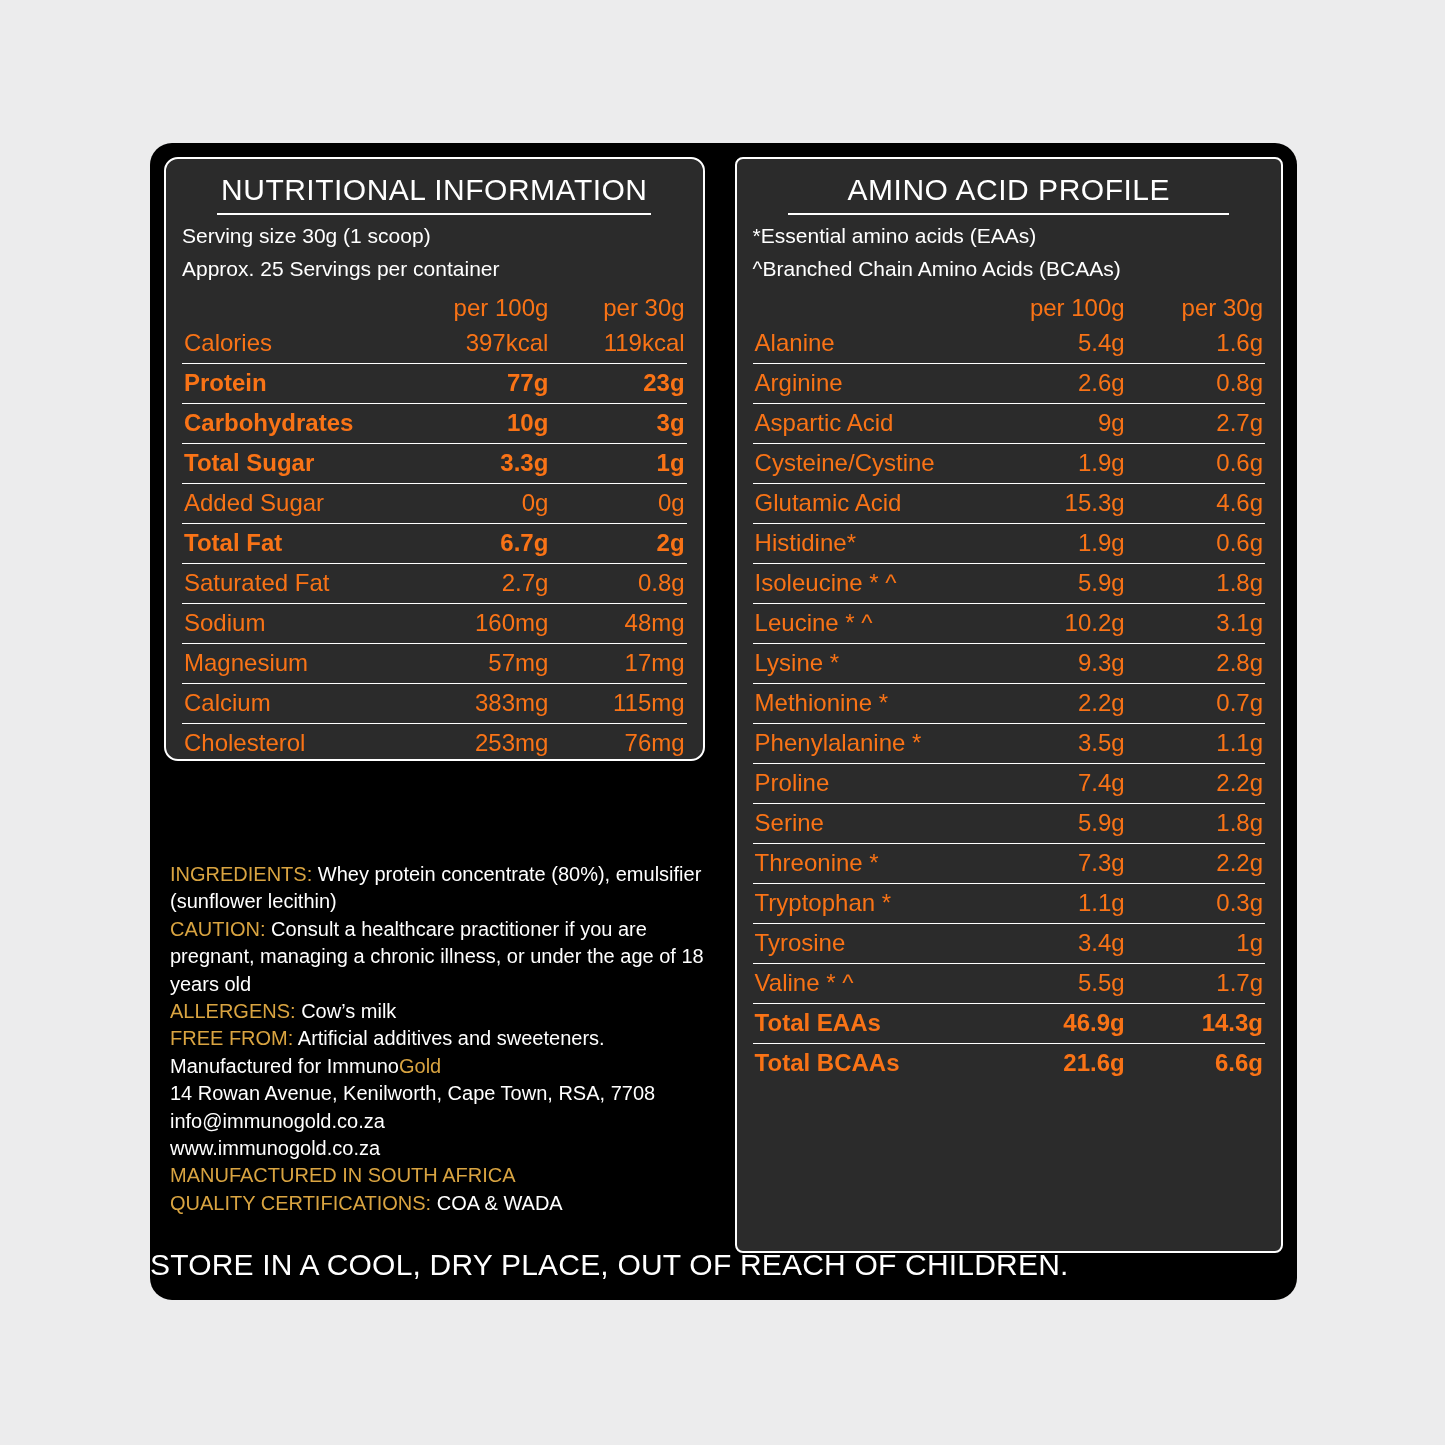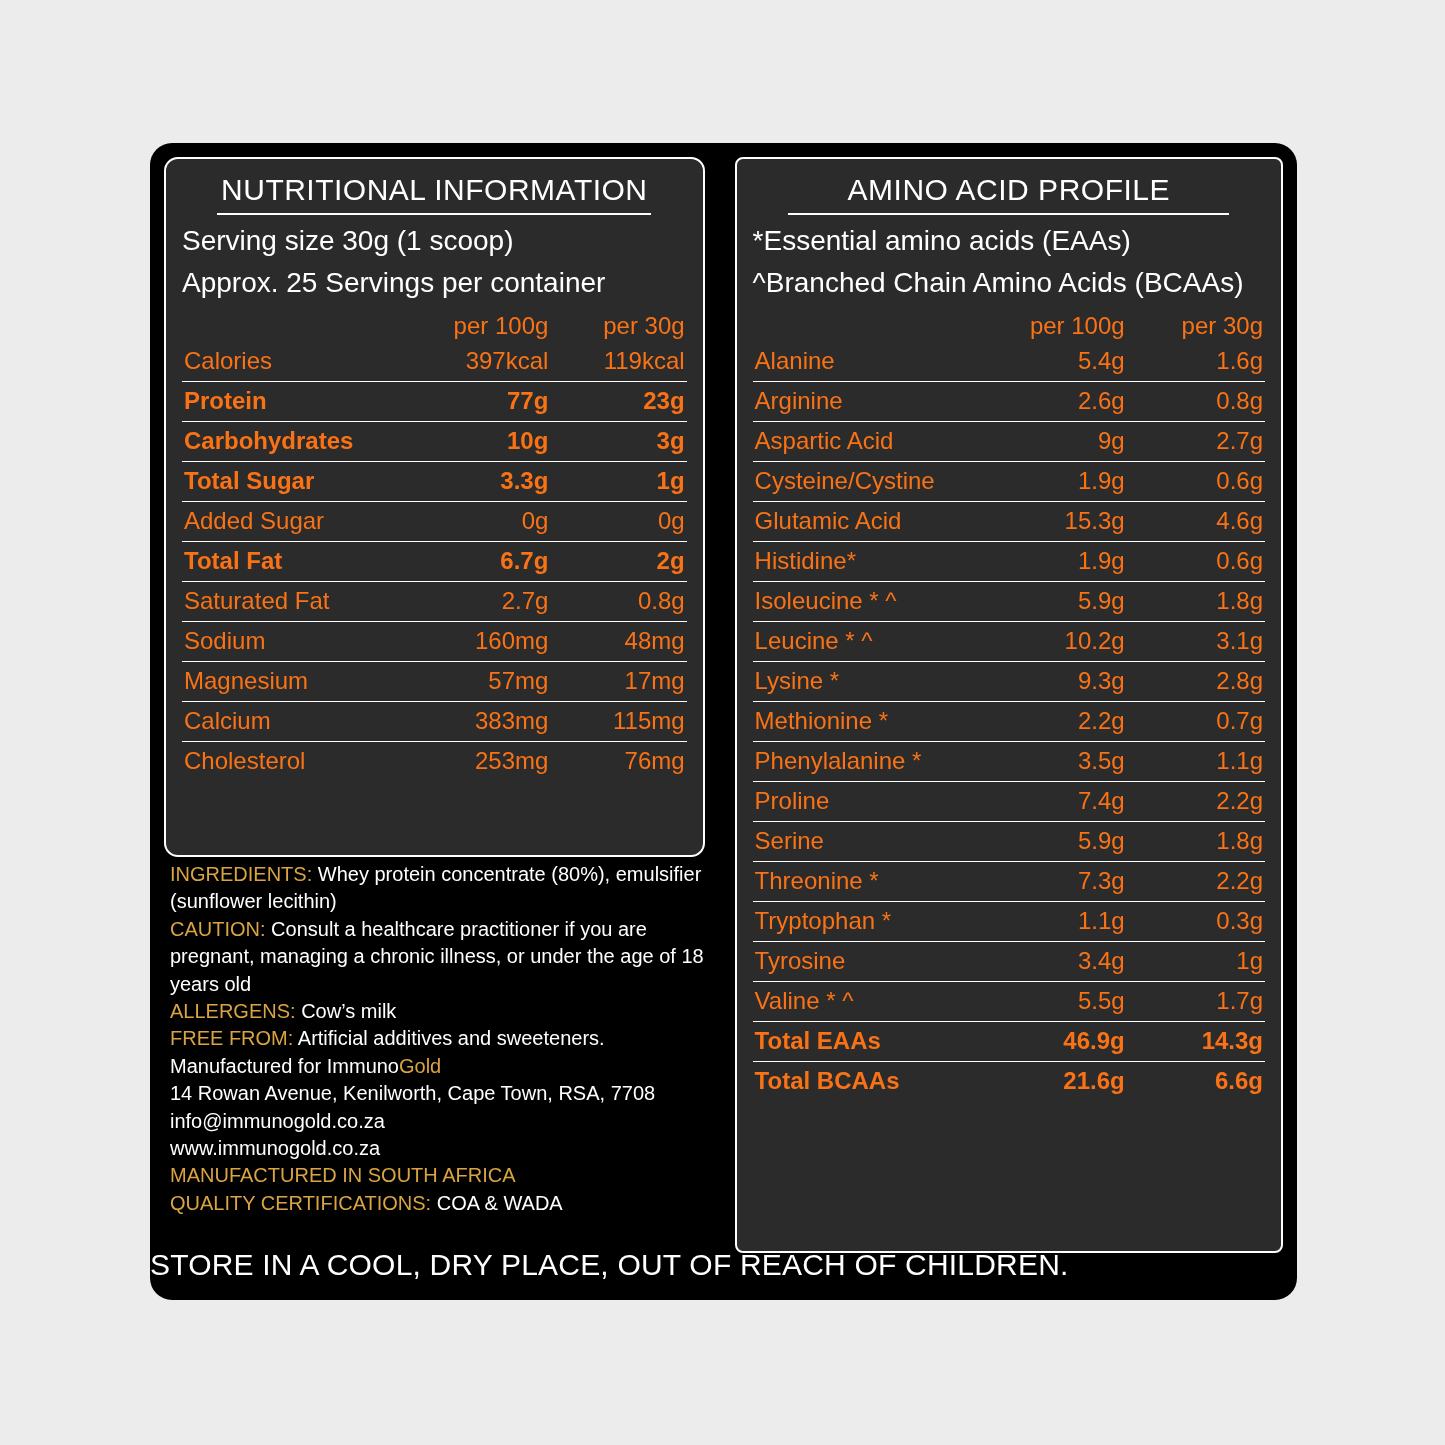--- a/index.html
+++ b/index.html
@@ -37,36 +37,36 @@
   .col-left { width: 554px; }
   .col-right { width: 562px; }
 
   .box {
     border: 2px solid #ffffff;
     border-radius: 14px;
     box-sizing: border-box;
     padding: 10px 16px 14px 16px;
     background: #2b2b2b;
   }
-  .box-nutri { height: 700px; }
+  .box-nutri { height: 604px; }
   .box-amino { height: 1096px; padding-bottom: 8px; border-radius: 8px;}
 
   .box-title {
     text-align: center;
     color: #ffffff;
     font-size: 30px;
     letter-spacing: 0.5px;
     padding: 4px 0 6px 0;
     margin: 0 auto 8px auto;
     border-bottom: 2px solid #ffffff;
     width: 86%;
   }
   .subtext {
     color: #ffffff;
-    font-size: 28px;
+    font-size: 21px;
     line-height: 1.28;
     margin-bottom: 6px;
     white-space: nowrap;
   }
   table.ntab {
     width: 100%;
     border-collapse: collapse;
     color: #f97316;
   }
   table.ntab td {

